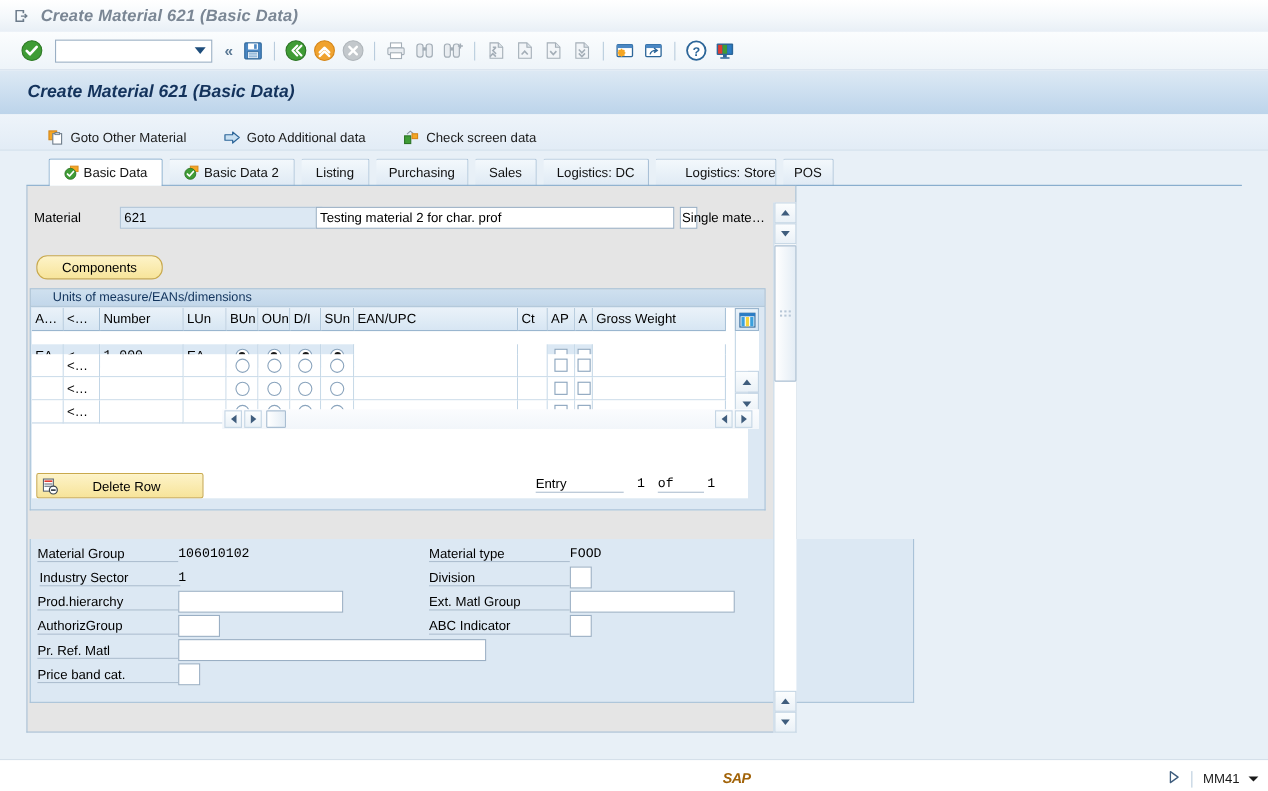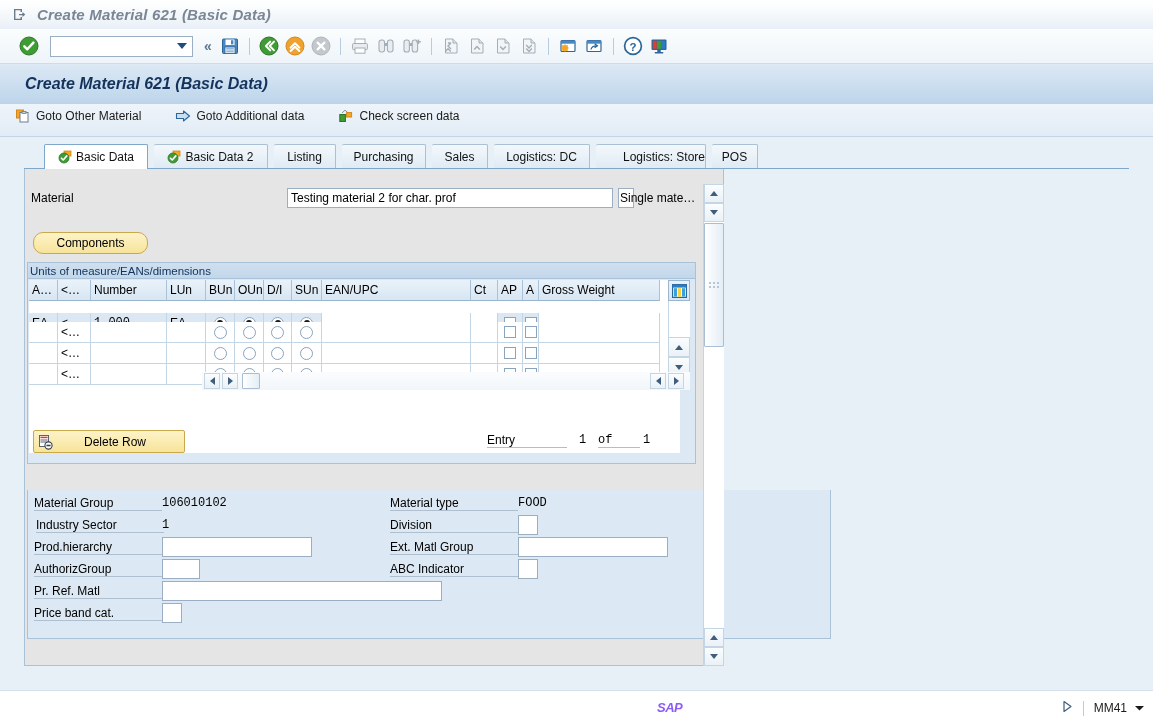--- a/index.html
+++ b/index.html
@@ -62,21 +62,21 @@
   }
   .screentitle .txt {
     margin-left: 25px; font-size: 16px; font-weight: bold; font-style: italic; color: #14335c;
   }
 
   
   .appbar {
     position: absolute; left: 0; top: 104px; width: 1153px; height: 33px;
     background: linear-gradient(to bottom, #eef4fa 0%, #e2ecf6 100%);
     border-bottom: 1px solid #c3d4e4;
-    display: flex; align-items: flex-start;
+    display: flex; align-items: flex-end; padding-left: 28px;
   }
   .appbtn {
     display: flex; align-items: center; height: 23px;
     padding: 0 8px 0 4px; margin-left: 10px; border: 1px solid transparent;
     white-space: nowrap; font-size: 12px; color: #1a1a1a;
   }
   .appbtn .gl { margin-right: 5px; width: 16px; height: 16px; position: relative; flex:none;}
 
   
   .tabstrip {
@@ -127,21 +127,21 @@
     font-size: 12px; color: #000;
     display: flex; align-items: center; justify-content: center;
     height: 22px;
   }
   .btn.withicon { justify-content: flex-start; padding-left: 4px; }
   .btn .bi { width: 16px; height: 16px; margin-right: 6px; position: relative; flex: none; }
 
   .grpbar {
     background: linear-gradient(to bottom, #cfe0ef 0%, #c2d7ea 100%);
     border: 1px solid #a9c2d8;
-    height: 17px; display: flex; align-items: center; padding-left: 2px;
+    height: 17px; display: flex; align-items: center; padding-left: 20px;
     font-size: 11.5px; color: #11335c;
   }
   .grpbody {
     background: #dce8f3;
     border: 1px solid #a9c2d8; border-top: none;
   }
 
   
   .tbl { position: absolute; background: #ffffff; }
   .th {
@@ -186,21 +186,21 @@
 
   
   .statusbar {
     position: absolute; left: 0; bottom: 0; width: 1153px; height: 29px;
     background: #ffffff; border-top: 1px solid #d5e0ea;
     display: flex; align-items: center;
   }
   .saplogo {
     position: absolute; left: 657px; top: 700px;
     font-size: 13px; font-weight: bold; font-style: italic;
-    color: #8b5cf6; letter-spacing: -.5px;
+    color: #a16207; letter-spacing: -.5px;
   }
   .statusright {
     position: absolute; right: 8px; top: 700px;
     display: flex; align-items: center; font-size: 12px; color: #1a1a1a;
   }
 
   
   .contentbg {
     position: absolute; left: 0; top: 137px; width: 1153px; height: 553px;
     background: #e8f0f7;
@@ -450,20 +450,21 @@
     </div>
     <div class="tab" style="left:688px; width:46px;">
       <span>POS</span>
     </div>
   </div>
   <div class="tabline" style="left:24px;"></div>
 
   <div class="panel">
 
     <div style="position:absolute;left:6px;top:22px;" class="lbl">Material</div>
+    <div class="inp ro" style="position:absolute;left:84px;top:19px;width:184px;">621</div>
     <div class="inp" style="position:absolute;left:262px;top:19px;width:326px;">Testing material 2 for char. prof</div>
     <div class="inp" style="position:absolute;left:593px;top:19px;width:16px;"></div>
     <div style="position:absolute;left:595px;top:22px;" class="lbl">Single mate…</div>
 
     <div class="btn" style="position:absolute;left:8px;top:63px;width:115px;height:22px;border-radius:10px;">
       <span>Components</span>
     </div>
 
     <div class="grpbar" style="position:absolute;left:2px;top:93px;width:669px;">
       <span>Units of measure/EANs/dimensions</span>

